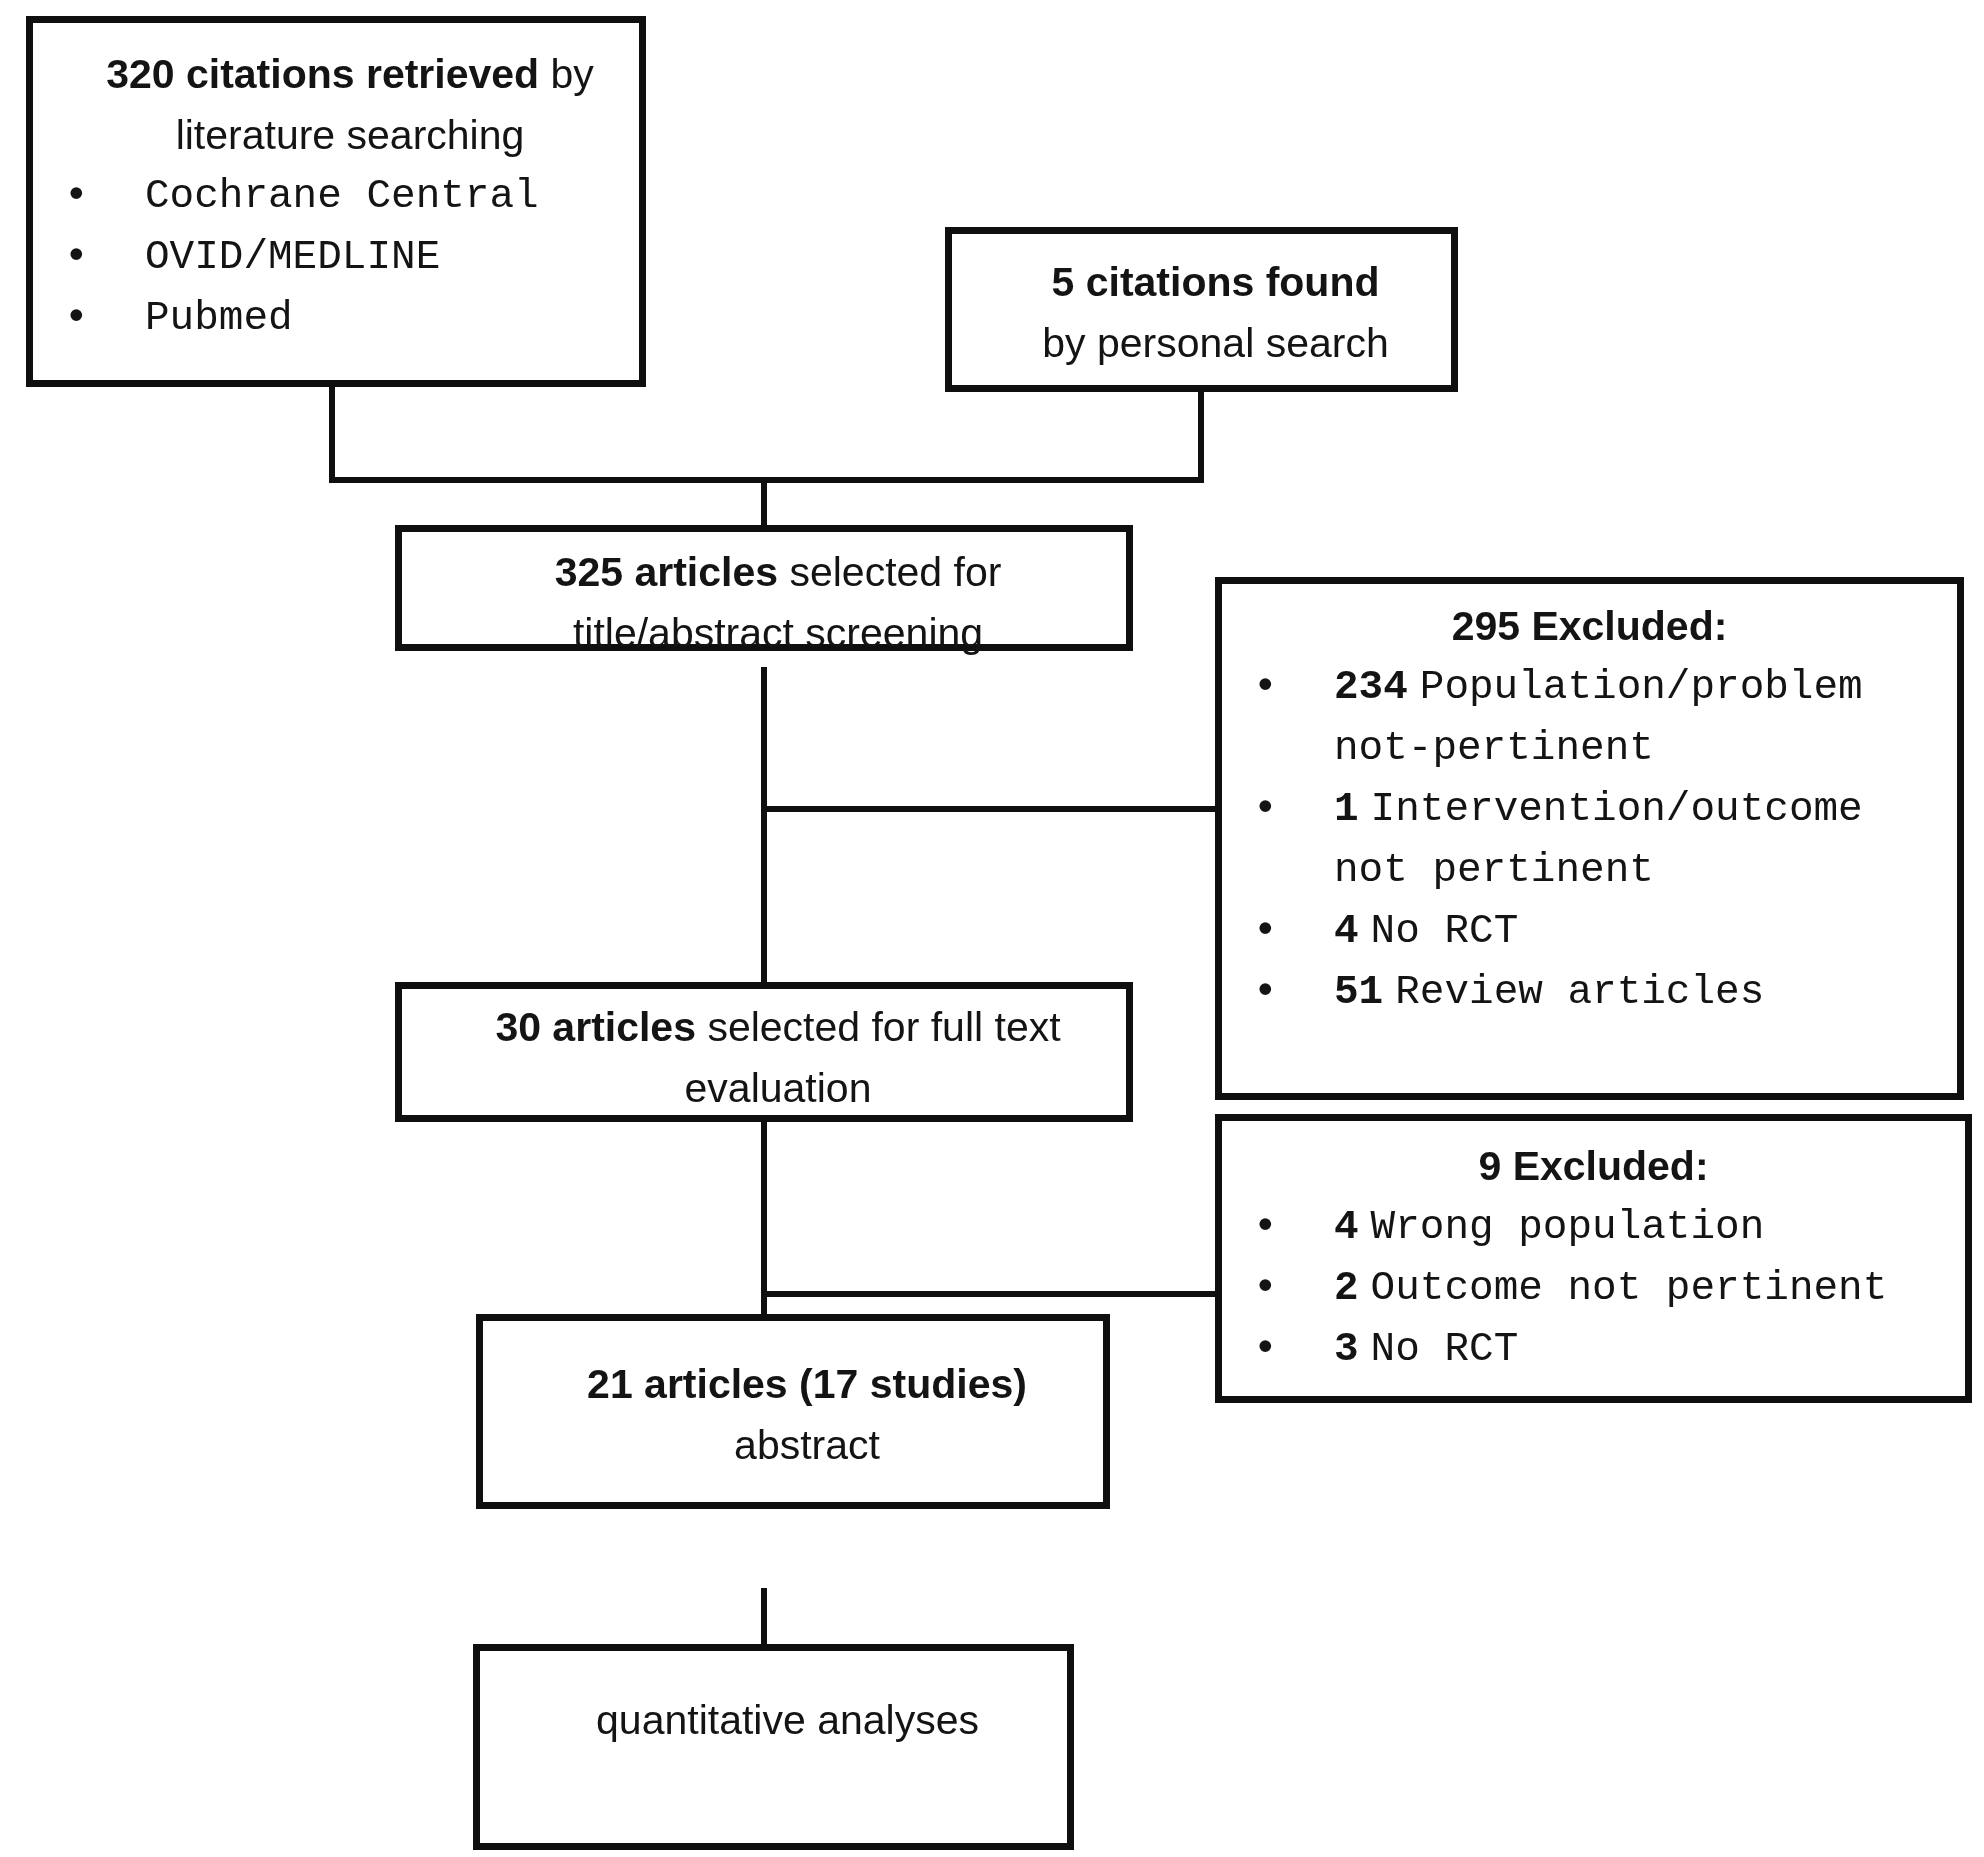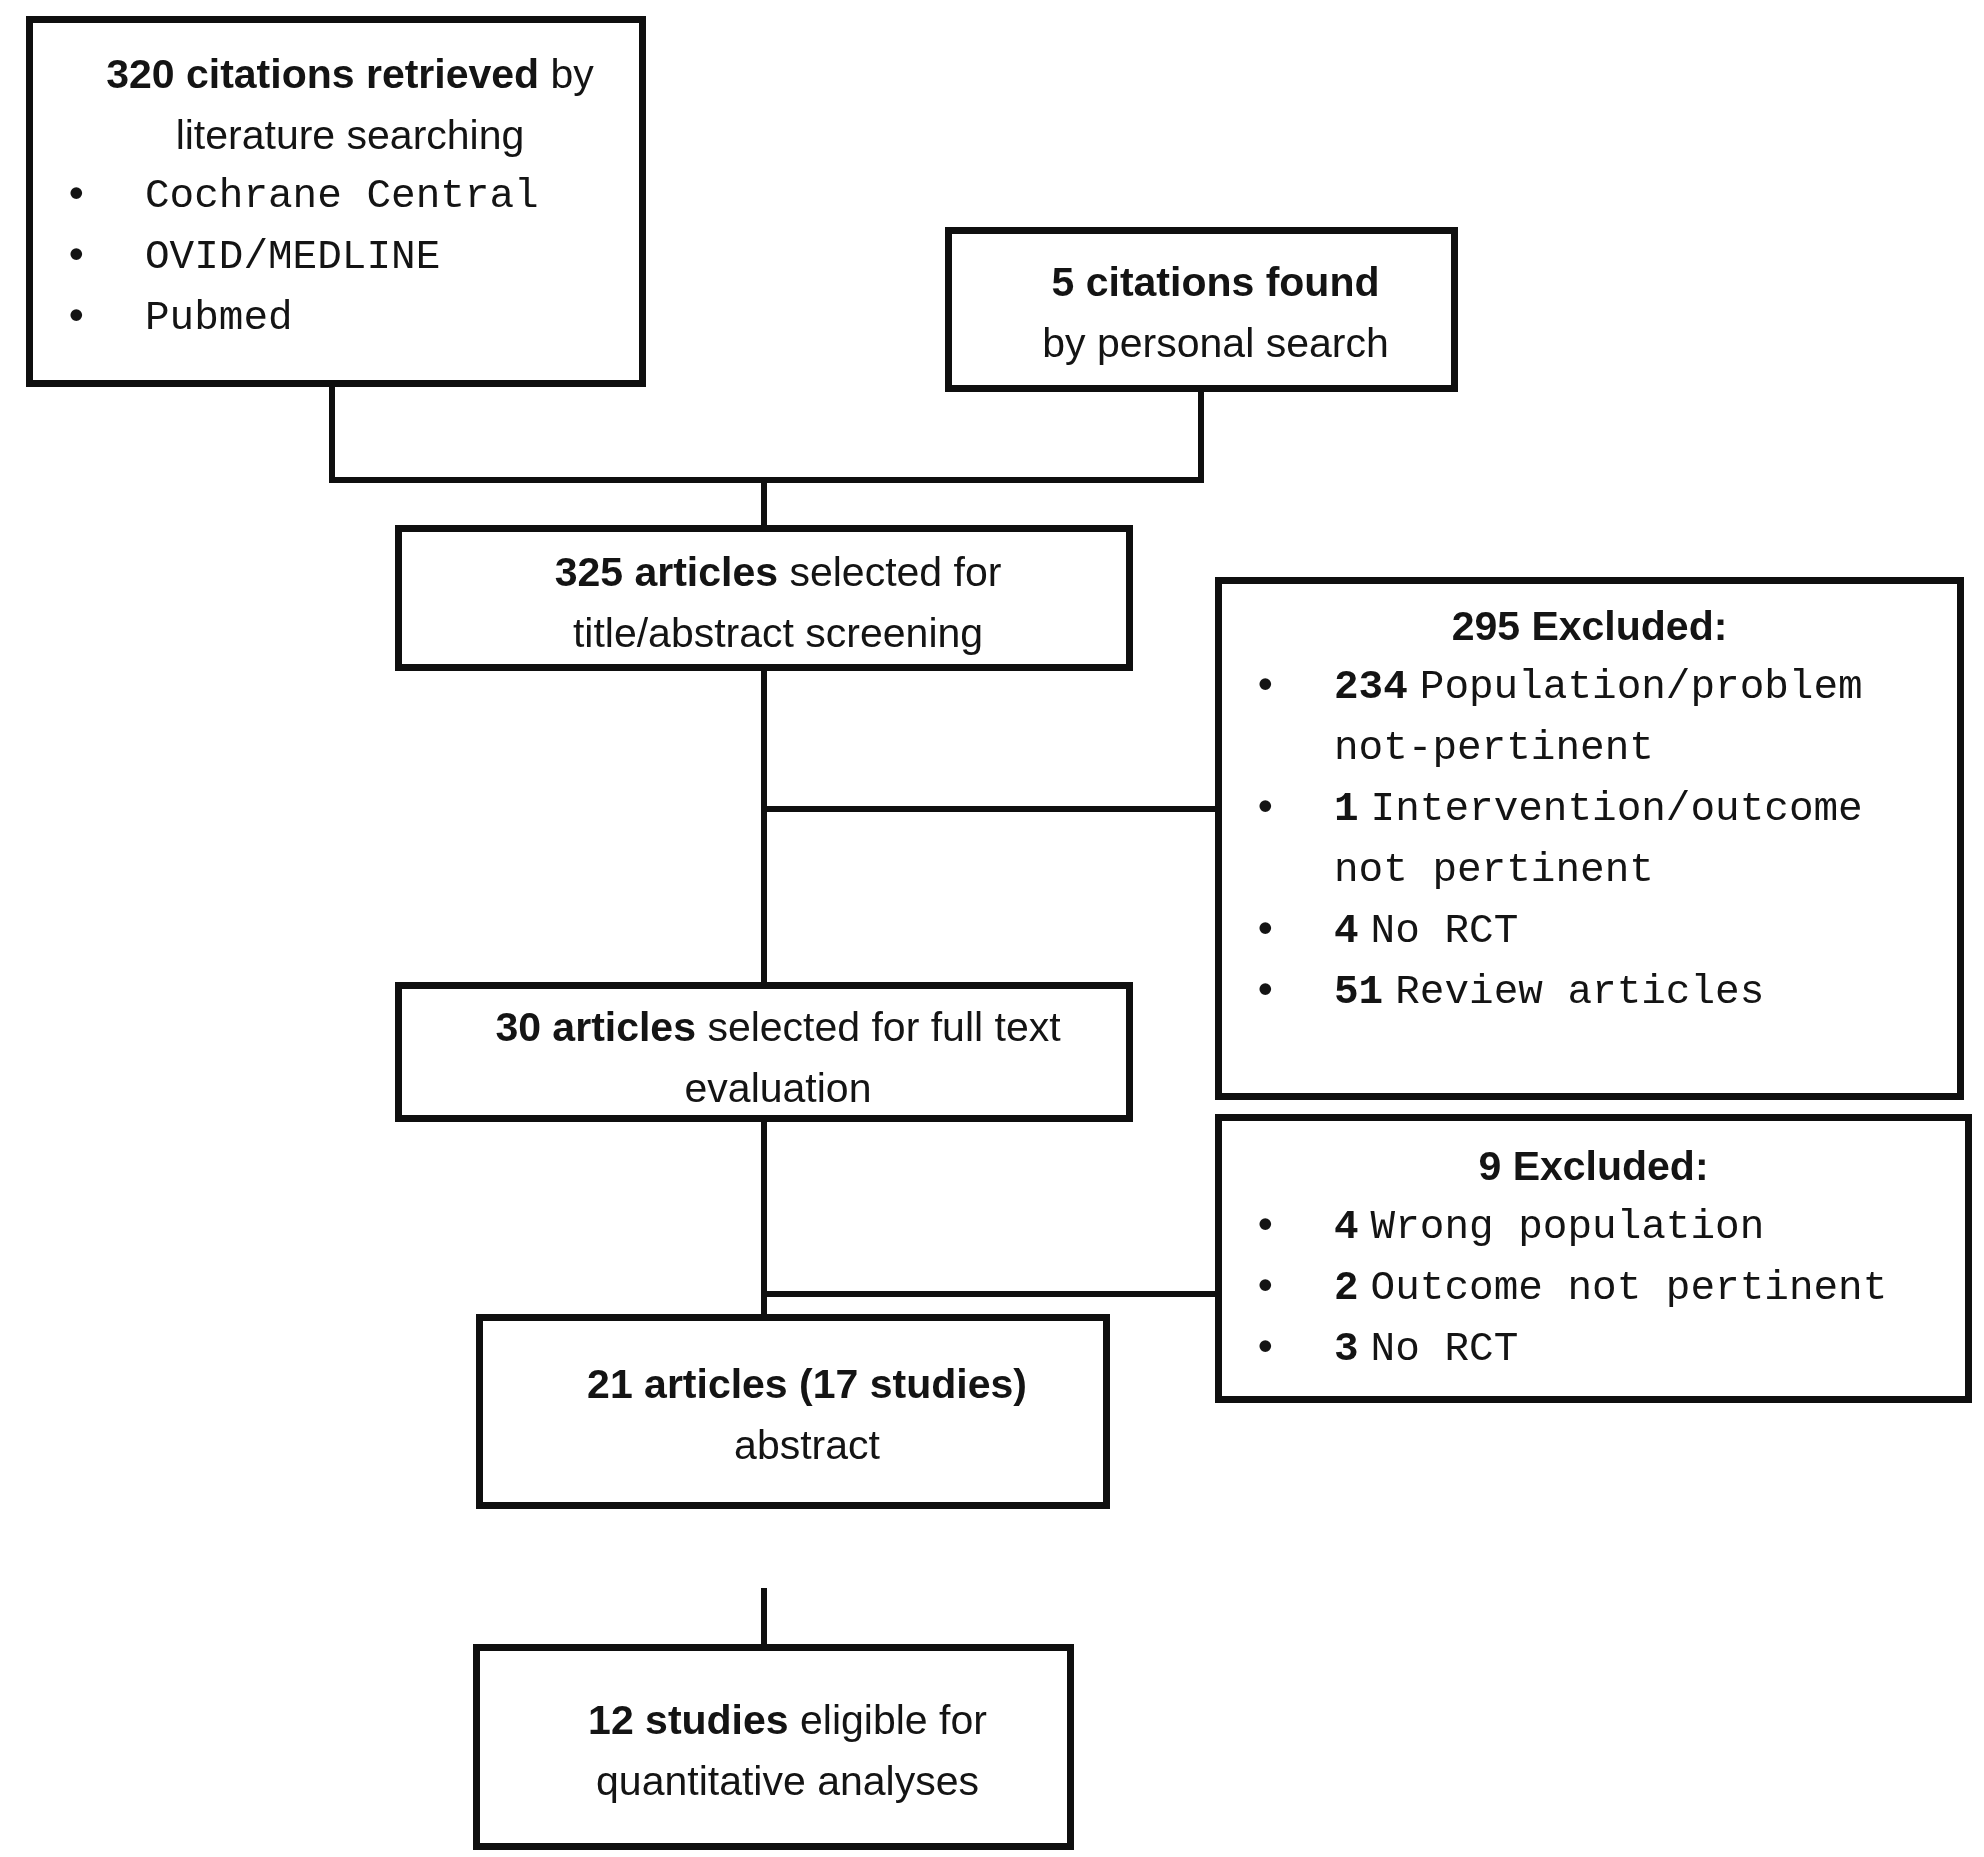--- a/index.html
+++ b/index.html
@@ -20,21 +20,21 @@
   ul.blist li { position:relative; padding-left:112px; padding-right:58px;font-family:Liberation Mono, monospace; }
   ul.blist li::before {
     content:"\2022"; position:absolute; left:31px; top:0;
     font-weight:700; font-size:41px;
   }
   .num { font-weight:700; margin-right:12px; }
   .boxtitle { font-weight:700; text-align:center; }
   
   #box-retrieved   { left:26px;   top:16.4px;   width:620px;  height:371px; padding-top:21px; }
   #box-personal    { left:945px; top:227px;  width:513px;  height:165px; padding-top:18px; }
-  #box-screening   { left:395px;  top:525px;  width:738px;  height:146px; padding-top:10.4px; }
+  #box-screening   { left:395px;  top:525px;  width:738px;  height:126px; padding-top:10.4px; }
   #box-excl1       { left:1215px; top:529px;  width:749px; height:523px; padding-top:12px;margin-top:48px; }
   #box-fulltext    { left:395px;  top:982px; width:738px;  height:140px; padding-top:7.5px; }
   #box-excl2       { left:1215px; top:1114px; width:757px; height:289px; padding-top:15px; }
   #box-included    { left:476px;  top:1314px; width:634px;  height:195px; padding-top:33px; }
   #box-quant       { left:473px;  top:1644px; width:601px;  height:206px; padding-top:39px; }
 </style>
 </head>
 <body>
 
 <div id="stage">
@@ -92,18 +92,17 @@
       <li><span class="num">3</span><span>No RCT</span></li>
     </ul>
   </div>
 
   <div class="box" id="box-included">
     <div class="line b">21 articles (17 studies)</div>
     <div class="line">abstract</div>
   </div>
 
   <div class="box" id="box-quant">
-    <div class="line"><span class="b">12 studies</span><span> eligible for</span></div>
     <div class="line">quantitative analyses</div>
   </div>
 
 </div>
 
 
 </body></html>

